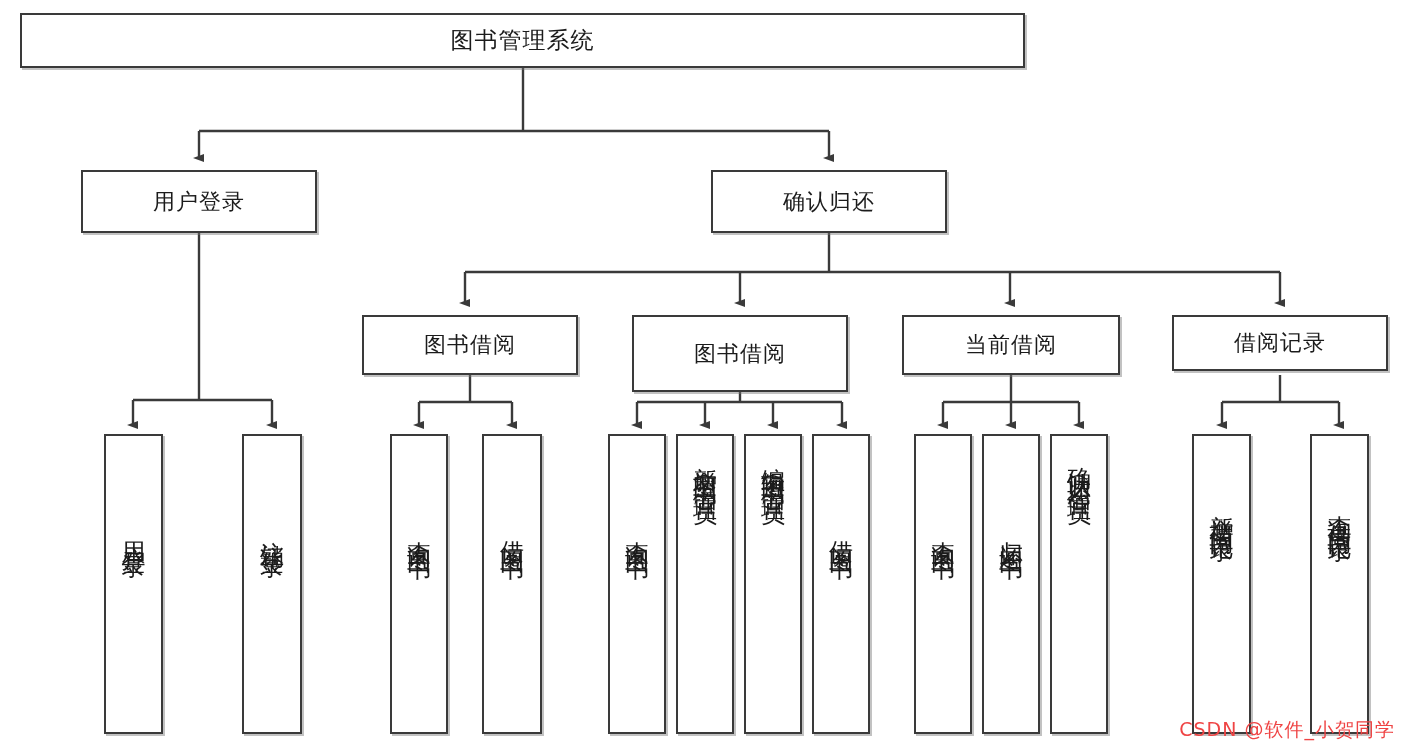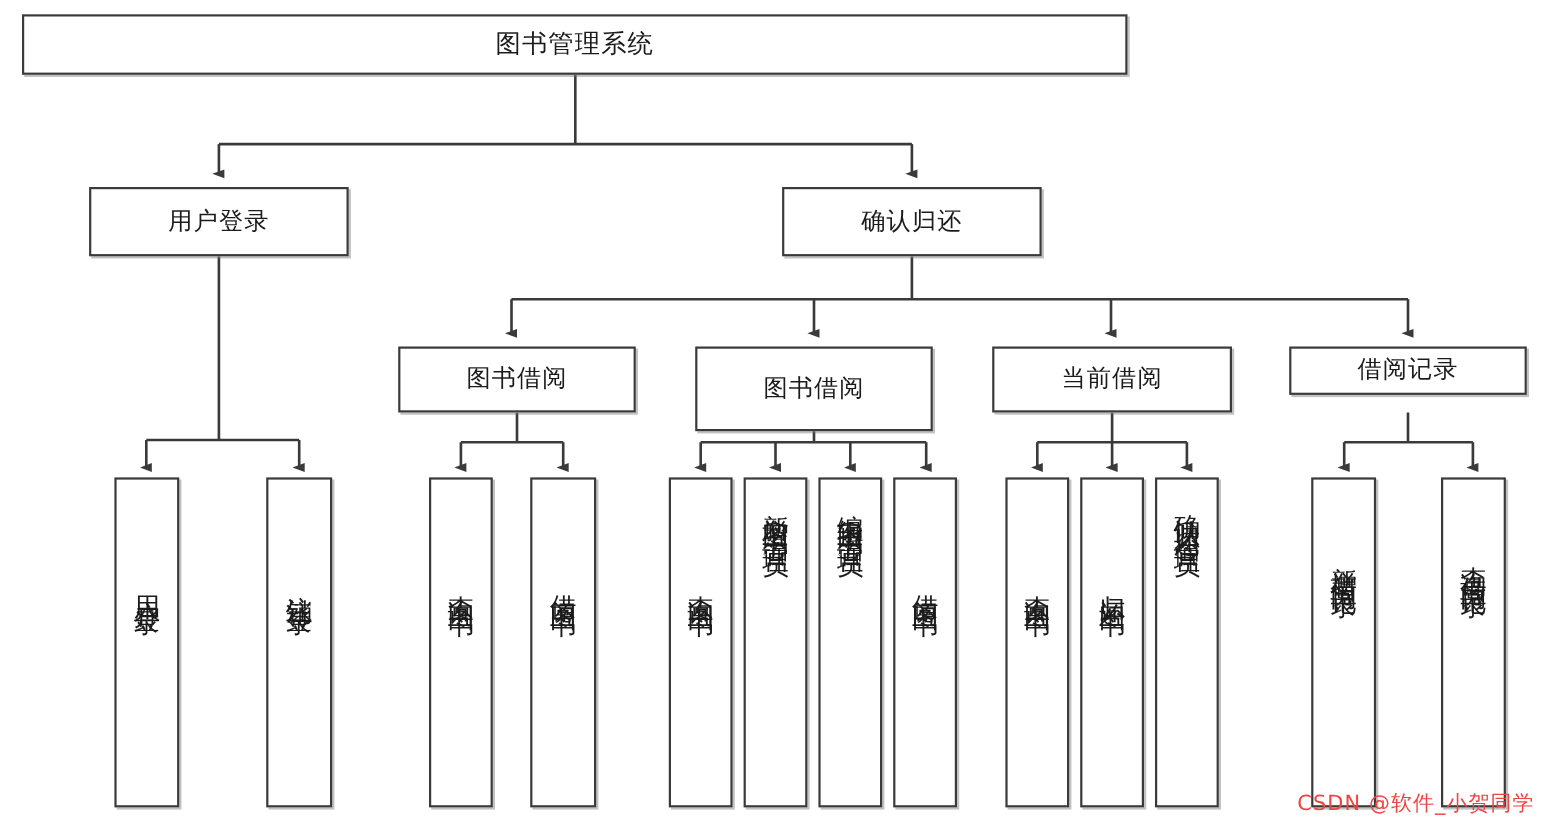--- a/index.html
+++ b/index.html
@@ -130,21 +130,21 @@
 
   <div class="node" style="left:362px;top:315px;width:216px;height:60px;">
     <span class="label">图书借阅</span>
   </div>
   <div class="node" style="left:632px;top:315px;width:216px;height:77px;">
     <span class="label">图书借阅</span>
   </div>
   <div class="node" style="left:902px;top:315px;width:218px;height:60px;">
     <span class="label">当前借阅</span>
   </div>
-  <div class="node" style="left:1172px;top:315px;width:216px;height:44px;">
+  <div class="node" style="left:1172px;top:315px;width:216px;height:56px;">
     <span class="label">借阅记录</span>
   </div>
 
   <div class="node leaf midlow" style="left:104px;top:434px;width:59px;height:300px;">
     <span class="label">用户登录</span>
   </div>
   <div class="node leaf midlow" style="left:242px;top:434px;width:60px;height:300px;">
     <span class="label">注销登录</span>
   </div>
 

